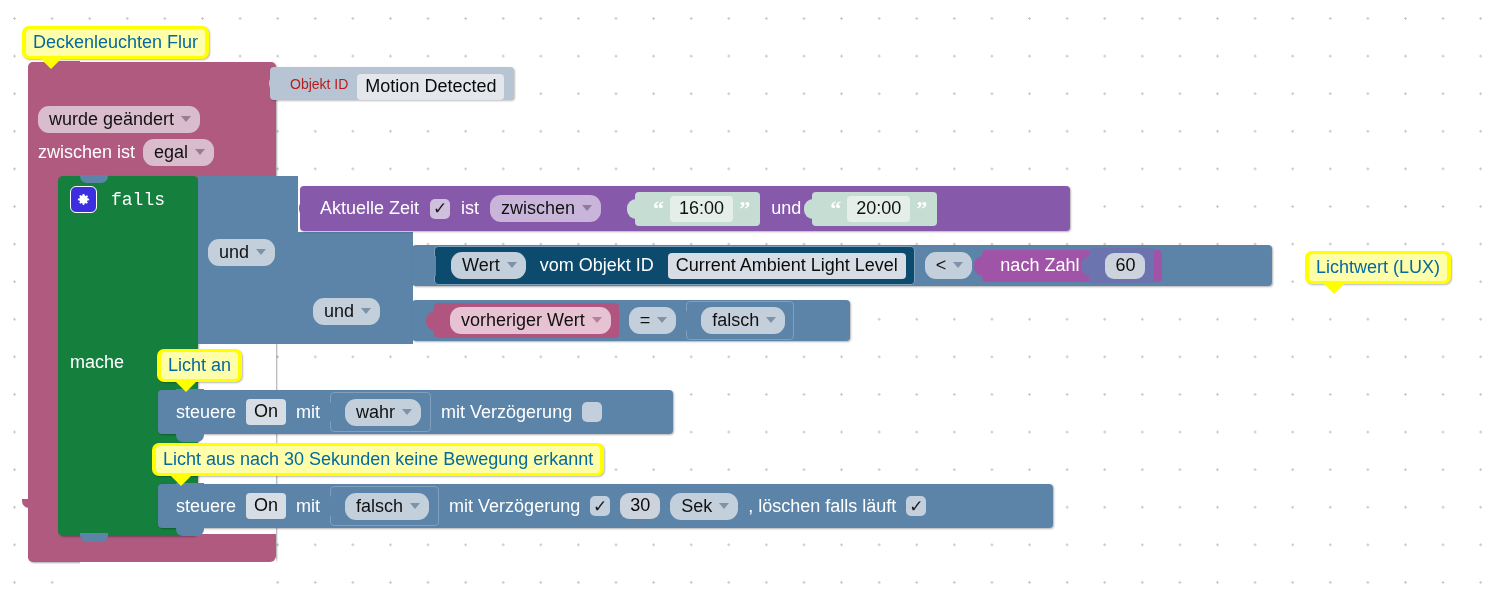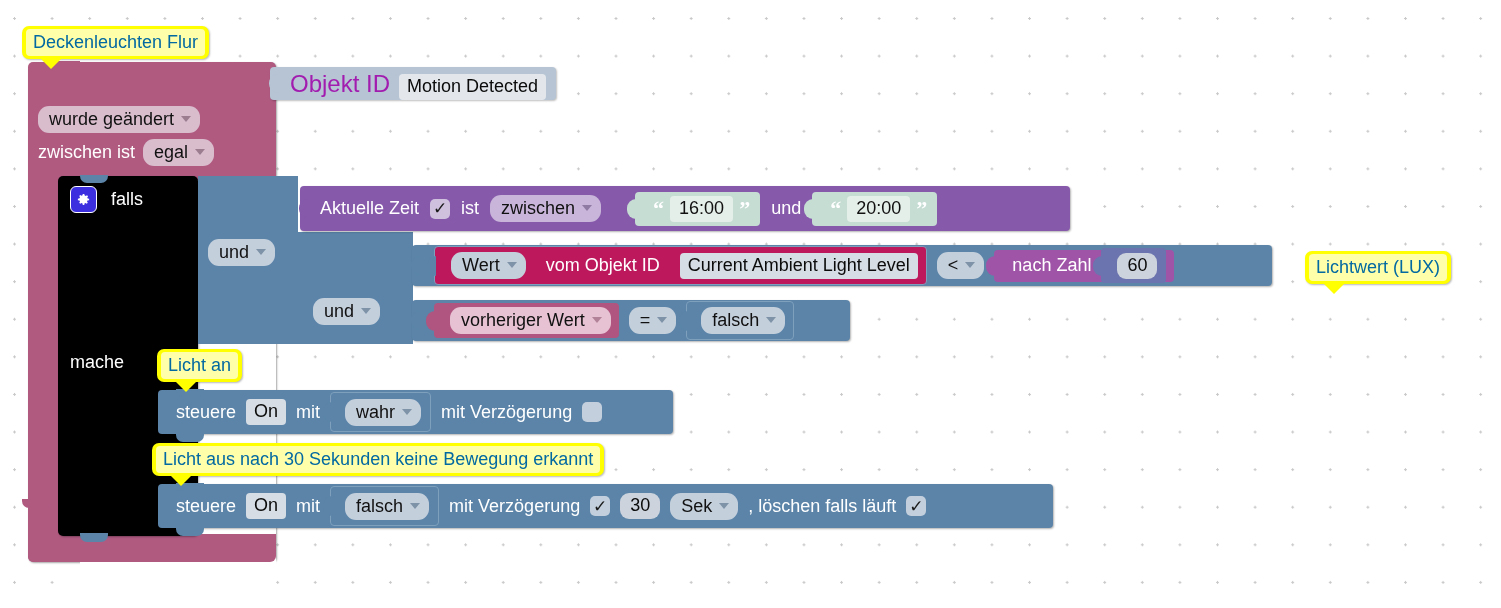--- a/index.html
+++ b/index.html
@@ -196,41 +196,42 @@
     top: 67px;
     height: 33px;
     background: #b6c4d4;
     border-radius: 4px;
     display: flex;
     align-items: center;
     gap: 9px;
     padding: 0 10px 0 20px;
     box-shadow: 1px 1px 2px rgba(0,0,0,.25);
   }
-  .objid .lbl { color:#a21caf; font-size:24px; }
+  .objid .lbl { color:#b91c1c; font-size:14px; }
   
   .tab-left {
     position: absolute;
     left: -1px;
     top: 7px;
     width: 9px;
     height: 19px;
     background: inherit;
     border-radius: 9px 0 0 9px;
   }
 
   
   .if-outer {
     left: 58px;
     top: 176px;
     width: 140px;
     height: 360px;
-    background: #000000;
+    background: #15803d;
     border-radius: 5px;
     box-shadow: 1px 1px 2px rgba(0,0,0,.3);
+    font-family: Liberation Mono, monospace;
   }
   .if-hat-notch {
     position: absolute;
     left: 22px; top: -1px;
     width: 28px; height: 8px;
     background: #5b84a8;
     border-radius: 0 0 7px 7px;
   }
   .if-foot-notch {
     position: absolute;
@@ -321,22 +322,22 @@
     border-radius: 4px;
     display: flex;
     align-items: center;
     gap: 10px;
     padding-left: 22px;
     box-shadow: 1px 1px 2px rgba(0,0,0,.3);
   }
   .getval {
     display: flex;
     align-items: center;
-    gap: 20px;
-    background: #be185d;
+    gap: 14px;
+    background: #0c4a6e;
     border: 1px solid #7ea0bd;
     border-radius: 4px;
     height: 37px;
     padding: 0 8px 0 16px;
     position: relative;
   }
   
   .nachzahl {
     display: flex;
     align-items: center;

